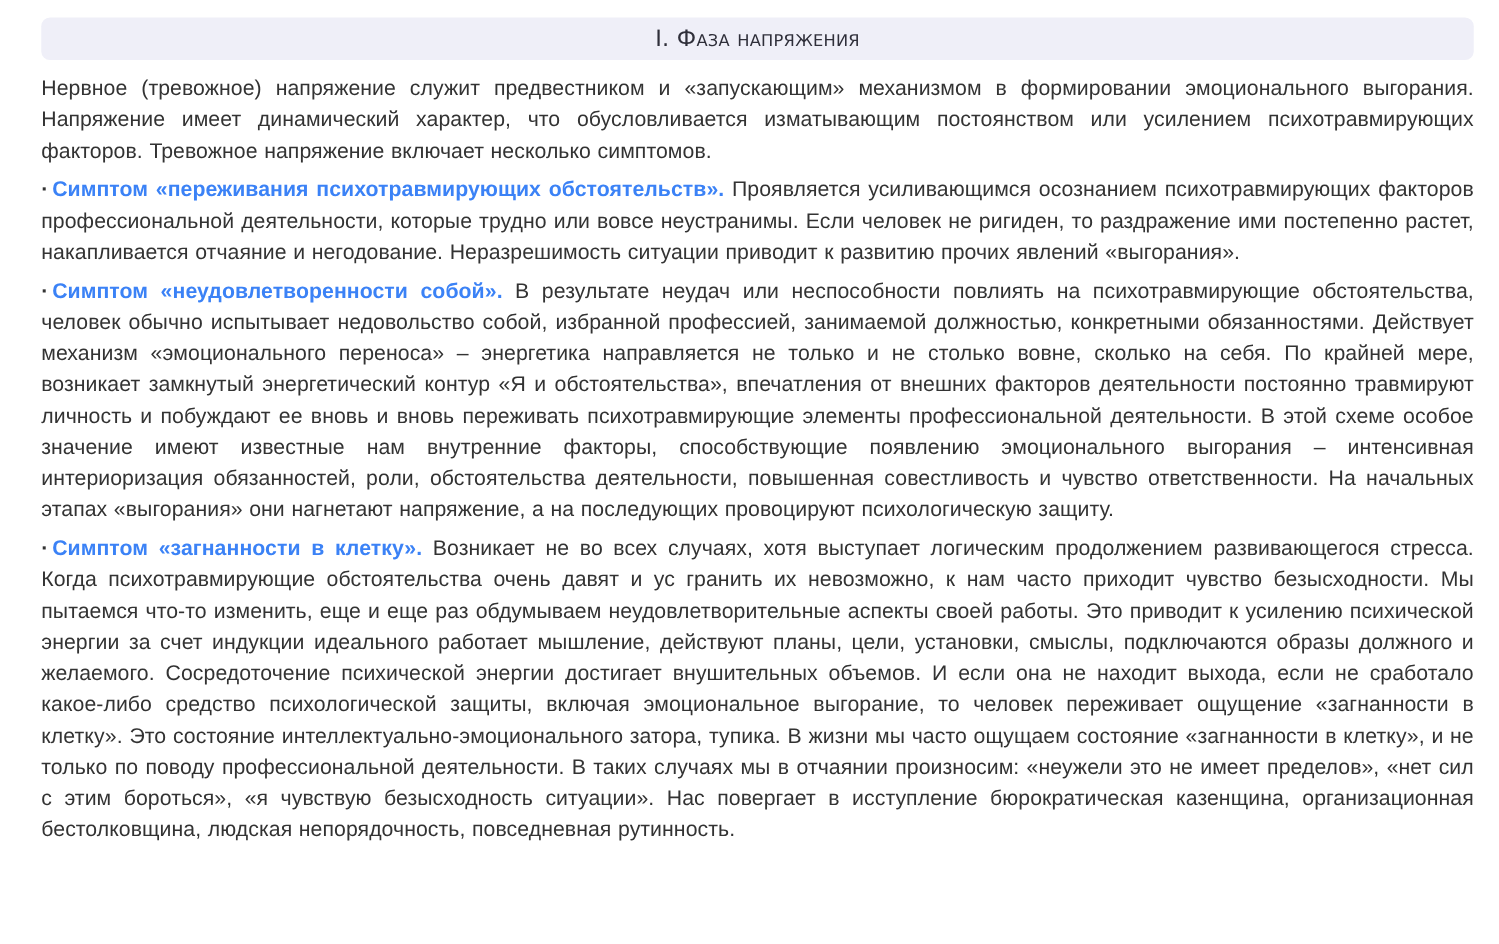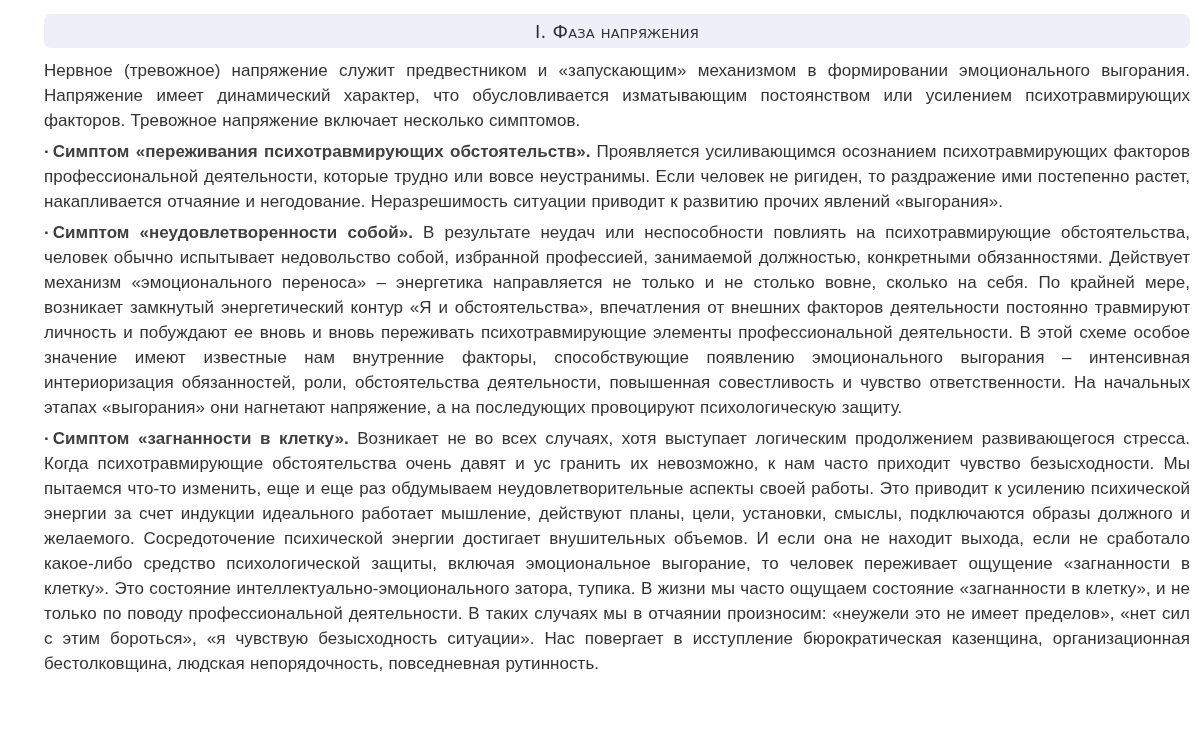--- a/index.html
+++ b/index.html
@@ -10,21 +10,21 @@
   body {
     width: 1199px;
     height: 755px;
     overflow: hidden;
     position: relative;
     font-family: "Liberation Sans", "DejaVu Sans", sans-serif;
     color: #333333;
   }
   .page {
     position: absolute;
-    left: 44px;
+    left: 33px;
     top: 14px;
     width: 1146px;
   }
   .section-header {
     height: 34px;
     background: #efeff8;
     border-radius: 7px;
     display: flex;
     align-items: center;
     justify-content: center;
@@ -49,21 +49,21 @@
     text-align-last: left;
     letter-spacing: 0.05px;
     word-spacing: 0.5px;
   }
   .para .bullet {
     font-weight: bold;
     margin-right: 3px;
   }
   .para .lead {
     font-weight: bold;
-    color: #404040;
+    color: #3b82f6;
   }
 </style>
 </head>
 <body>
 
 <div class="page">
   <div class="section-header">
     <h2 class="section-title">I. Фаза напряжения</h2>
   </div>
 

